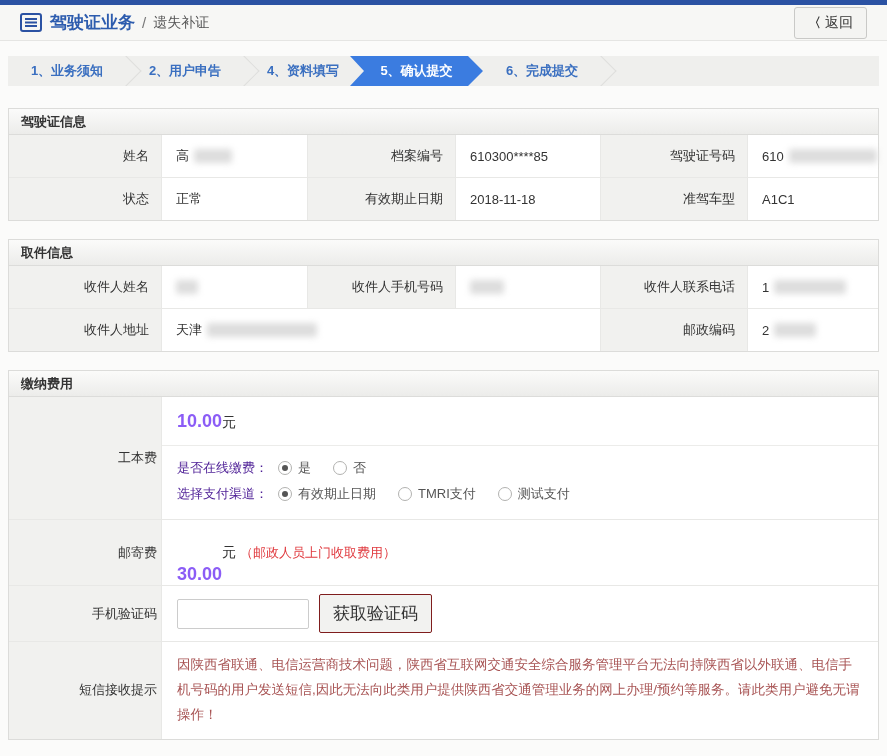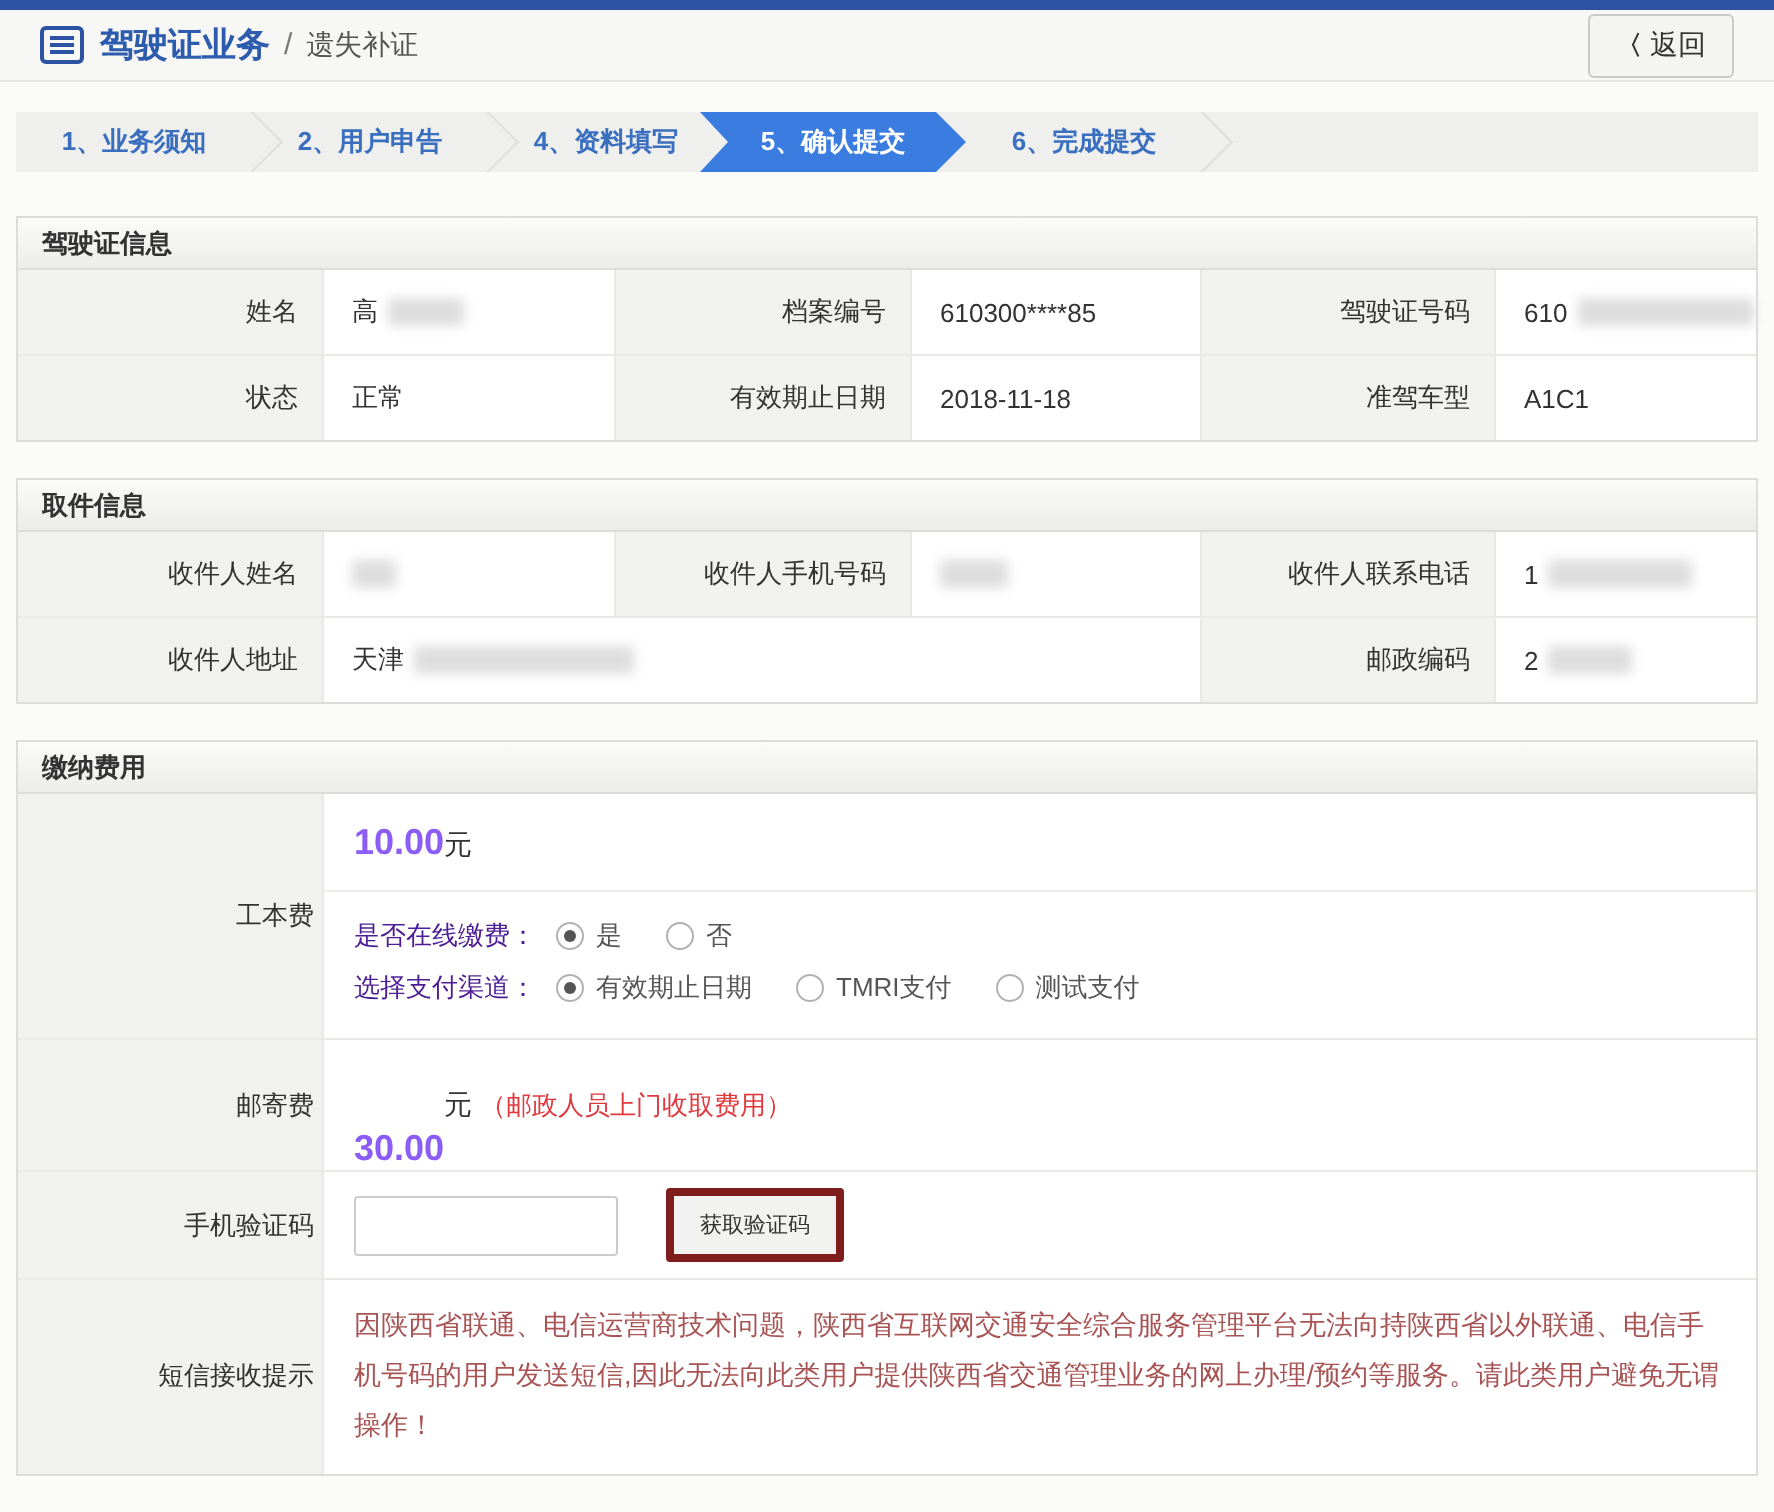--- a/index.html
+++ b/index.html
@@ -81,22 +81,22 @@
   }
   .radio.checked::after { content:""; position:absolute; inset:3px; background:#555; border-radius:50%; }
   .opt-label { margin-right:22px; cursor:pointer; }
   .postage-cell { display:flex; align-items:center; padding-left:15px; min-height:40px; }
   .code-cell { display:flex; align-items:center; padding:8px 15px; min-height:47px; }
   .code-input {
     width:132px; height:30px; border:1px solid #ccc; border-radius:2px;
     font-size:13px; padding:0 8px; font-family:inherit; background:#fff;
   }
   .code-btn {
-    margin-left:24px; background:#f2f2f0; border:4px solid #7f1d1d; border-radius:2px;
-    padding:7px 13px; font-size:11px; color:#333; cursor:pointer; font-family:inherit;
+    margin-left:10px; background:#f2f2f0; border:1px solid #7f1d1d; border-radius:2px;
+    padding:7px 13px; font-size:17px; color:#333; cursor:pointer; font-family:inherit;
   }
   .notice-cell { padding:11px 15px; color:#a85454; font-size:13.5px; line-height:1.85; min-height:74px; }
   
   .footer-line { border-top:1px solid #e0e0de; margin-top:13px; }
   .footer-band {
     background:#f4f4f2; height:56px; display:flex; align-items:center;
     justify-content:flex-end; padding-right:56px; gap:13px;
   }
   .btn-blue {
     background:#3d7edb; color:#fff; border:none; border-radius:3px;

